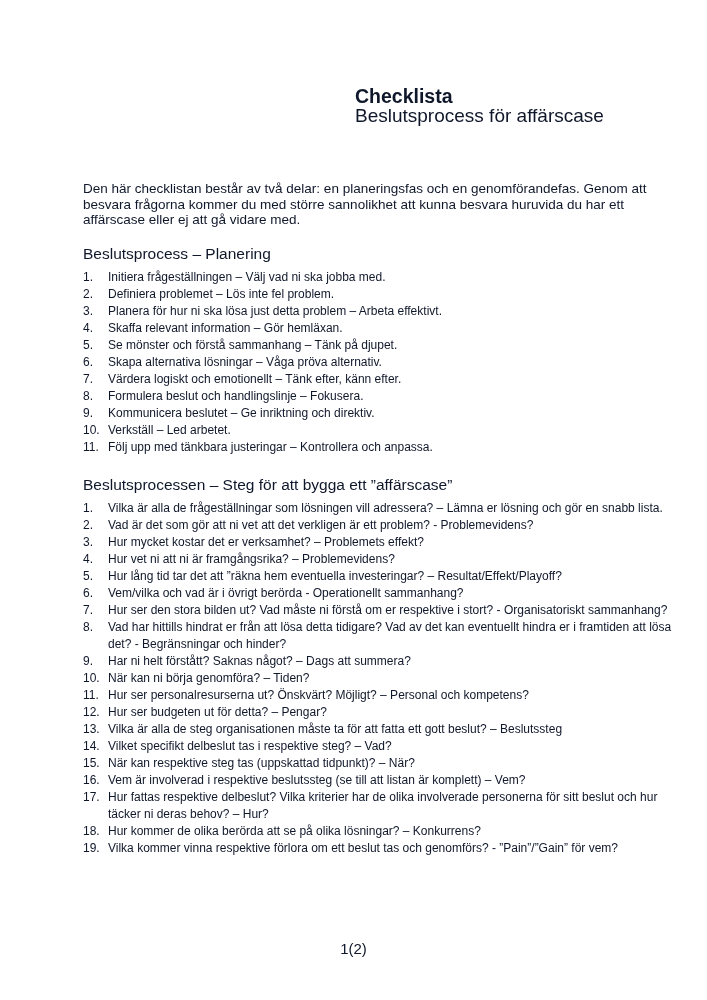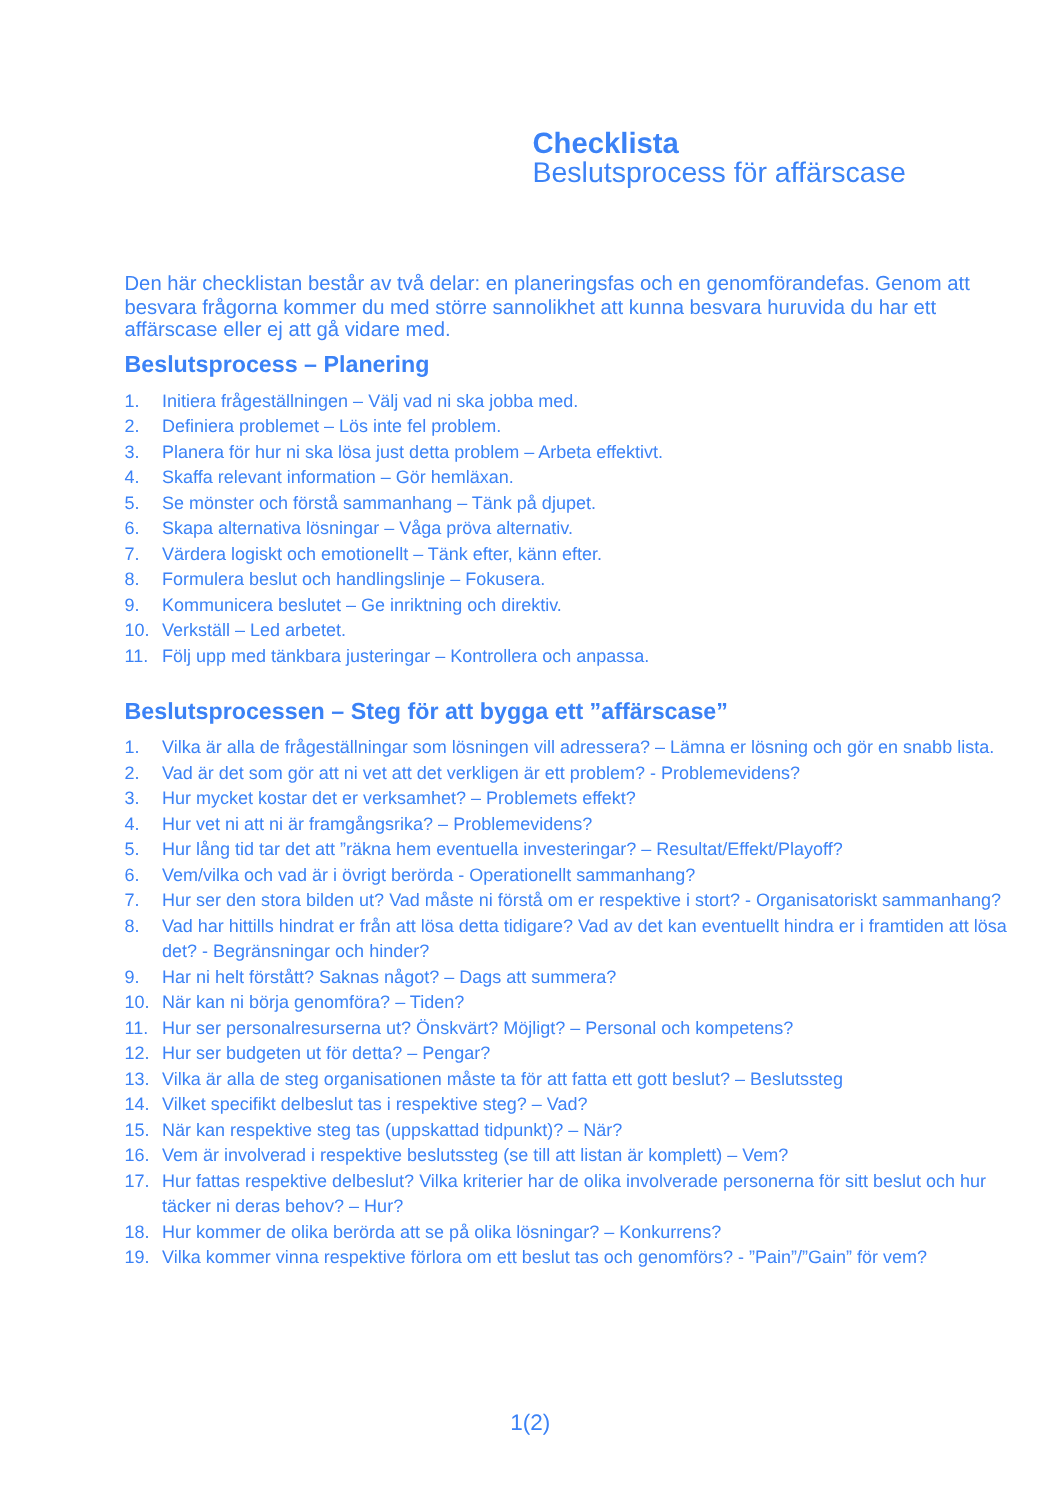--- a/index.html
+++ b/index.html
@@ -3,21 +3,21 @@
 <meta charset="utf-8">
 <style>
   * { box-sizing: border-box; }
   html, body { margin: 0; padding: 0; background: #ffffff; }
   .page {
     position: relative;
     width: 707px;
     height: 1000px;
     background: #ffffff;
     font-family: "Liberation Sans", sans-serif;
-    color: #3b82f6;
+    color: #0f172a;
     overflow: hidden;
   }
   .titleblock {
     position: absolute;
     left: 355px;
     top: 85px;
   }
   .titleblock h1 {
     margin: 0;
     font-size: 19.5px;
@@ -35,24 +35,24 @@
     left: 83px;
     top: 181px;
     width: 590px;
   }
   .intro {
     margin: 0;
     font-size: 13.5px;
     line-height: 15.5px;
   }
   h2.section-heading {
-    margin: 6px 0 6px 0;
+    margin: 16px 0 6px 0;
     font-size: 15.5px;
     line-height: 19px;
-    font-weight: bold;
+    font-weight: normal;
   }
   h2.section-heading.second {
     margin-top: 19px;
   }
   ol.checklist {
     margin: 0;
     padding: 0;
     list-style: none;
     counter-reset: item;
     font-size: 12px;

